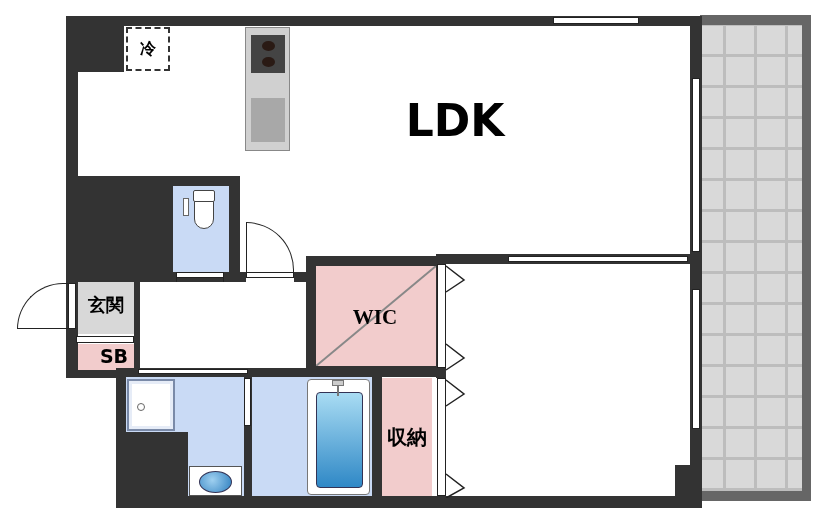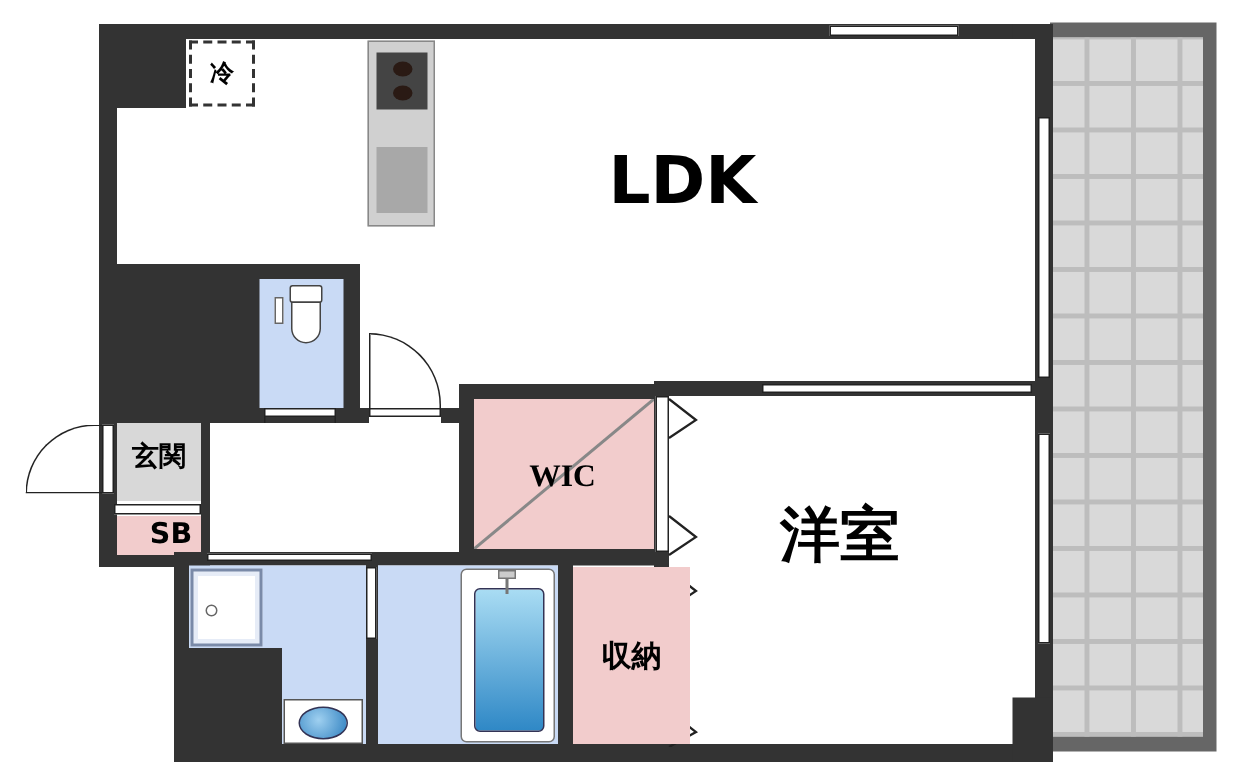--- a/index.html
+++ b/index.html
@@ -95,35 +95,34 @@
     </svg>
 </div>
 <div class="abs label" style="left:330px;top:306px;width:90px;font-size:21px;font-family:Liberation Serif, serif;">WIC</div>
 
 <div class="abs wall" style="left:436px;top:254px;width:256px;height:10px;"></div>
 <div class="abs win" style="left:508px;top:256px;width:180px;height:6px;"></div>
 
 <div class="abs" style="left:446px;top:264px;width:244px;height:232px;background:#fff;"></div>
 <div class="abs wall" style="left:675px;top:465px;width:27px;height:43px;"></div>
 <div class="abs label" style="left:480px;top:336px;width:160px;font-size:40px;">
-  <div>洋室</div>
 </div>
 
 <div class="abs" style="left:437px;top:264px;width:9px;height:104px;background:#fff;border:1px solid #222;"></div>
 <div class="abs wall" style="left:436px;top:368px;width:10px;height:10px;"></div>
 <div class="abs" style="left:437px;top:378px;width:9px;height:118px;background:#fff;border:1px solid #222;"></div>
 <svg class="abs" style="left:444px;top:262px;" width="24" height="236">
   <polyline points="2,4 20,18 2,30" fill="none" stroke="#222" stroke-width="1.5"></polyline>
   <polyline points="2,82 20,96 2,108" fill="none" stroke="#222" stroke-width="1.5"></polyline>
   <polyline points="2,118 20,132 2,144" fill="none" stroke="#222" stroke-width="1.5"></polyline>
   <polyline points="2,212 20,226 2,236" fill="none" stroke="#222" stroke-width="1.5"></polyline>
 </svg>
 
 <div class="abs wall" style="left:372px;top:376px;width:10px;height:122px;"></div>
-<div class="abs" style="left:382px;top:378px;width:78px;height:118px;background:#f2cccc;display:flex;align-items:center;justify-content:center;">
+<div class="abs" style="left:382px;top:378px;width:50px;height:118px;background:#f2cccc;display:flex;align-items:center;justify-content:center;">
   <span class="label" style="font-size:20px;">収納</span>
 </div>
 
 <div class="abs wall" style="left:116px;top:370px;width:10px;height:138px;"></div>
 <div class="abs wall" style="left:116px;top:430px;width:74px;height:78px;"></div>
 <div class="abs" style="left:126px;top:377px;width:118px;height:119px;background:#c9daf5;"></div>
 <div class="abs wall" style="left:116px;top:432px;width:72px;height:76px;"></div>
 <div class="abs" style="left:127px;top:379px;width:48px;height:52px;border:2px solid #7a8aa8;background:#e6ecf7;">
   <div class="abs" style="left:3px;top:3px;width:38px;height:42px;background:#fff;"></div>
   <div class="abs" style="left:8px;top:22px;width:8px;height:8px;border:1px solid #666;border-radius:50%;background:#fff;"></div>

